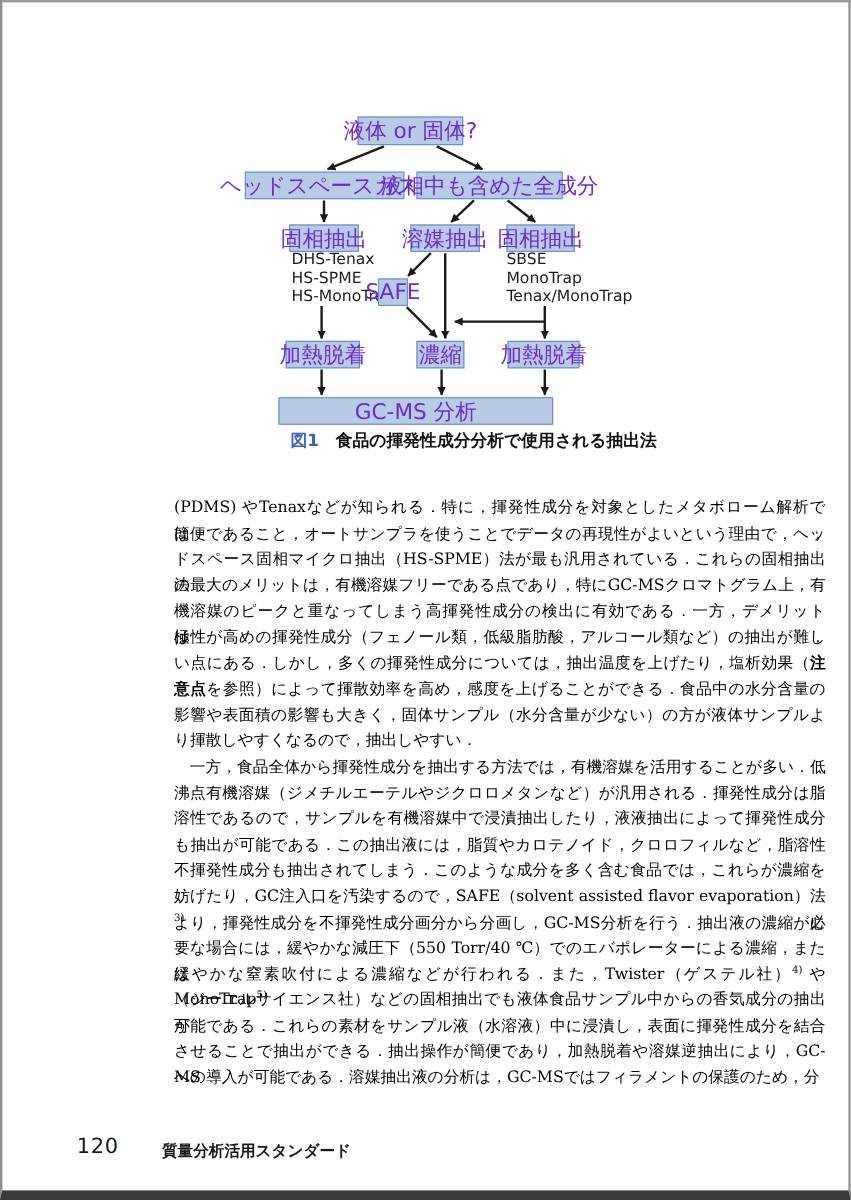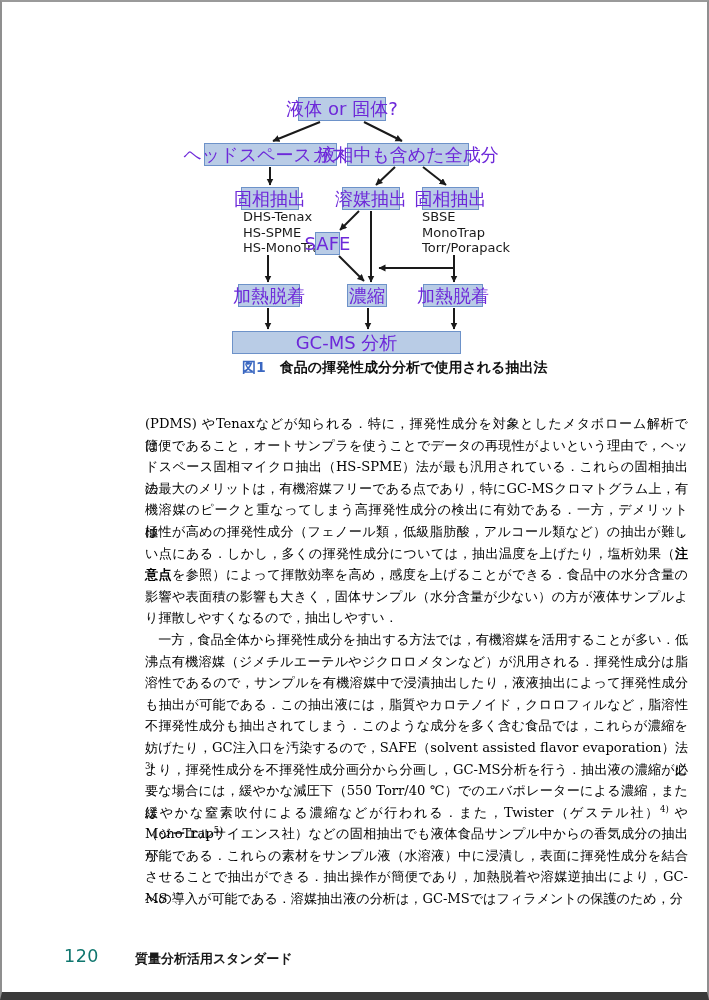--- a/index.html
+++ b/index.html
@@ -24,21 +24,21 @@
   .cap-label{color:var(--accent);}
   .cap-title{color:#111;margin-left:14px;}
   .body-text{
     position:absolute;left:143px;top:411px;width:543px;
     font-family:"DejaVu Serif",serif;font-size:13.1px;line-height:21.6px;color:#000000;
   }
   .bodyline{text-align:justify;text-align-last:justify;height:21.6px;overflow:visible;}
   .bodyline.lastline{text-align-last:left;}
   .bodyline .b{font-weight:bold;}
   .bodyline .sup{font-size:8.5px;vertical-align:super;line-height:0;}
-  .pagenum{position:absolute;left:62px;top:944px;font-size:17.5px;color:#0f766e;letter-spacing:0.5px;}
+  .pagenum{position:absolute;left:62px;top:944px;font-size:17.5px;color:#0f172a;letter-spacing:0.5px;}
   .booktitle{position:absolute;left:133px;top:948px;font-size:13px;font-weight:bold;color:#1a1a1a;}
 </style>
 </head>
 <body>
 
 <div class="page" style="--box-fill: #b9cce6; --box-border: #6d92c9; --accent: #3a67c1; --ink: #1a1a1a;">
 
   <div class="figure-area">
     <svg width="709" height="400">
       <defs>
@@ -70,21 +70,21 @@
     <div class="fbox" style="left:420px;top:185px;width:57px;height:23px;">固相抽出</div>
     <div class="flist" style="left:241px;top:207px;">
         <div>DHS-Tenax</div>
         <div>HS-SPME</div>
         <div>HS-MonoTrap</div>
       </div>
     <div class="fbox" style="left:313px;top:230px;width:25px;height:23px;">SAFE</div>
     <div class="flist" style="left:420px;top:207px;">
         <div>SBSE</div>
         <div>MonoTrap</div>
-        <div>Torr/Porapack</div>
+        <div>Tenax/MonoTrap</div>
       </div>
     <div class="fbox" style="left:236px;top:282px;width:62px;height:23px;">加熱脱着</div>
     <div class="fbox" style="left:345px;top:282px;width:40px;height:23px;">濃縮</div>
     <div class="fbox" style="left:421px;top:282px;width:60px;height:23px;">加熱脱着</div>
     <div class="fbox" style="left:230px;top:329px;width:229px;height:23px;">GC-MS 分析</div>
 
     <div class="caption">
       <span class="cap-label">図1</span><span class="cap-title">食品の揮発性成分分析で使用される抽出法</span>
     </div>
   </div>

